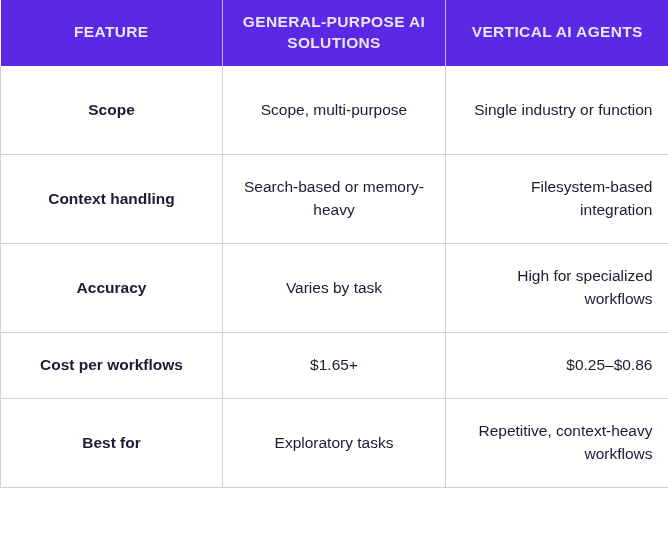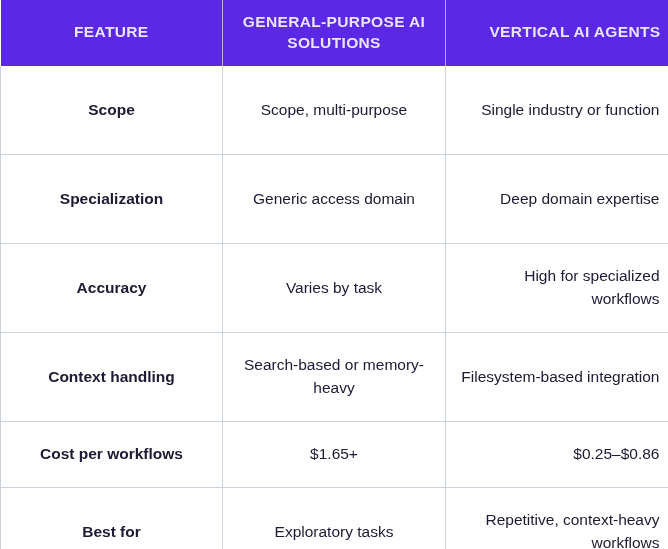--- a/index.html
+++ b/index.html
@@ -30,33 +30,32 @@
     text-align: center;
     vertical-align: middle;
     padding: 12px 8px;
     height: 41px;
     line-height: 1.35;
     border-right: 1px solid #b9aef0;
     text-transform: uppercase;
   }
   .comparison-table thead th:last-child {
     border-right: none;
-    text-align: right;
   }
 
   
   .comparison-table tbody td {
     border-bottom: 1px solid #ccd2dc;
     border-right: 1px solid #ccd2dc;
     text-align: center;
     vertical-align: middle;
     color: #1c1b33;
     font-size: 15.5px;
     line-height: 1.45;
-    padding: 8px 9px;
+    padding: 8px 16px;
     background: #ffffff;
   }
   .comparison-table tbody td:last-child {
     border-right: none;
     text-align: right;
   }
   .comparison-table tbody tr td.feature-cell {
     font-weight: bold;
     border-left: 1px solid #ccd2dc;
   }
@@ -88,33 +87,28 @@
       <th>VERTICAL AI AGENTS</th>
     </tr>
   </thead>
   <tbody>
     <tr class="row-two-line">
       <td class="feature-cell">Scope</td>
       <td>Scope, multi-purpose</td>
       <td>Single industry or function</td>
     </tr>
     <tr class="row-two-line">
-      <td class="feature-cell">Specialization</td>
-      <td>Generic access domain</td>
-      <td>Deep domain expertise</td>
+      <td class="feature-cell">Context handling</td>
+      <td>Search-based or memory-heavy</td>
+      <td>Filesystem-based integration</td>
     </tr>
     <tr class="row-two-line">
       <td class="feature-cell">Accuracy</td>
       <td>Varies by task</td>
       <td>High for specialized workflows</td>
-    </tr>
-    <tr class="row-two-line">
-      <td class="feature-cell">Context handling</td>
-      <td>Search-based or memory-heavy</td>
-      <td>Filesystem-based integration</td>
     </tr>
     <tr class="row-one-line">
       <td class="feature-cell">Cost per workflows</td>
       <td>$1.65+</td>
       <td>$0.25–$0.86</td>
     </tr>
     <tr class="row-two-line">
       <td class="feature-cell">Best for</td>
       <td>Exploratory tasks</td>
       <td>Repetitive, context-heavy workflows</td>

